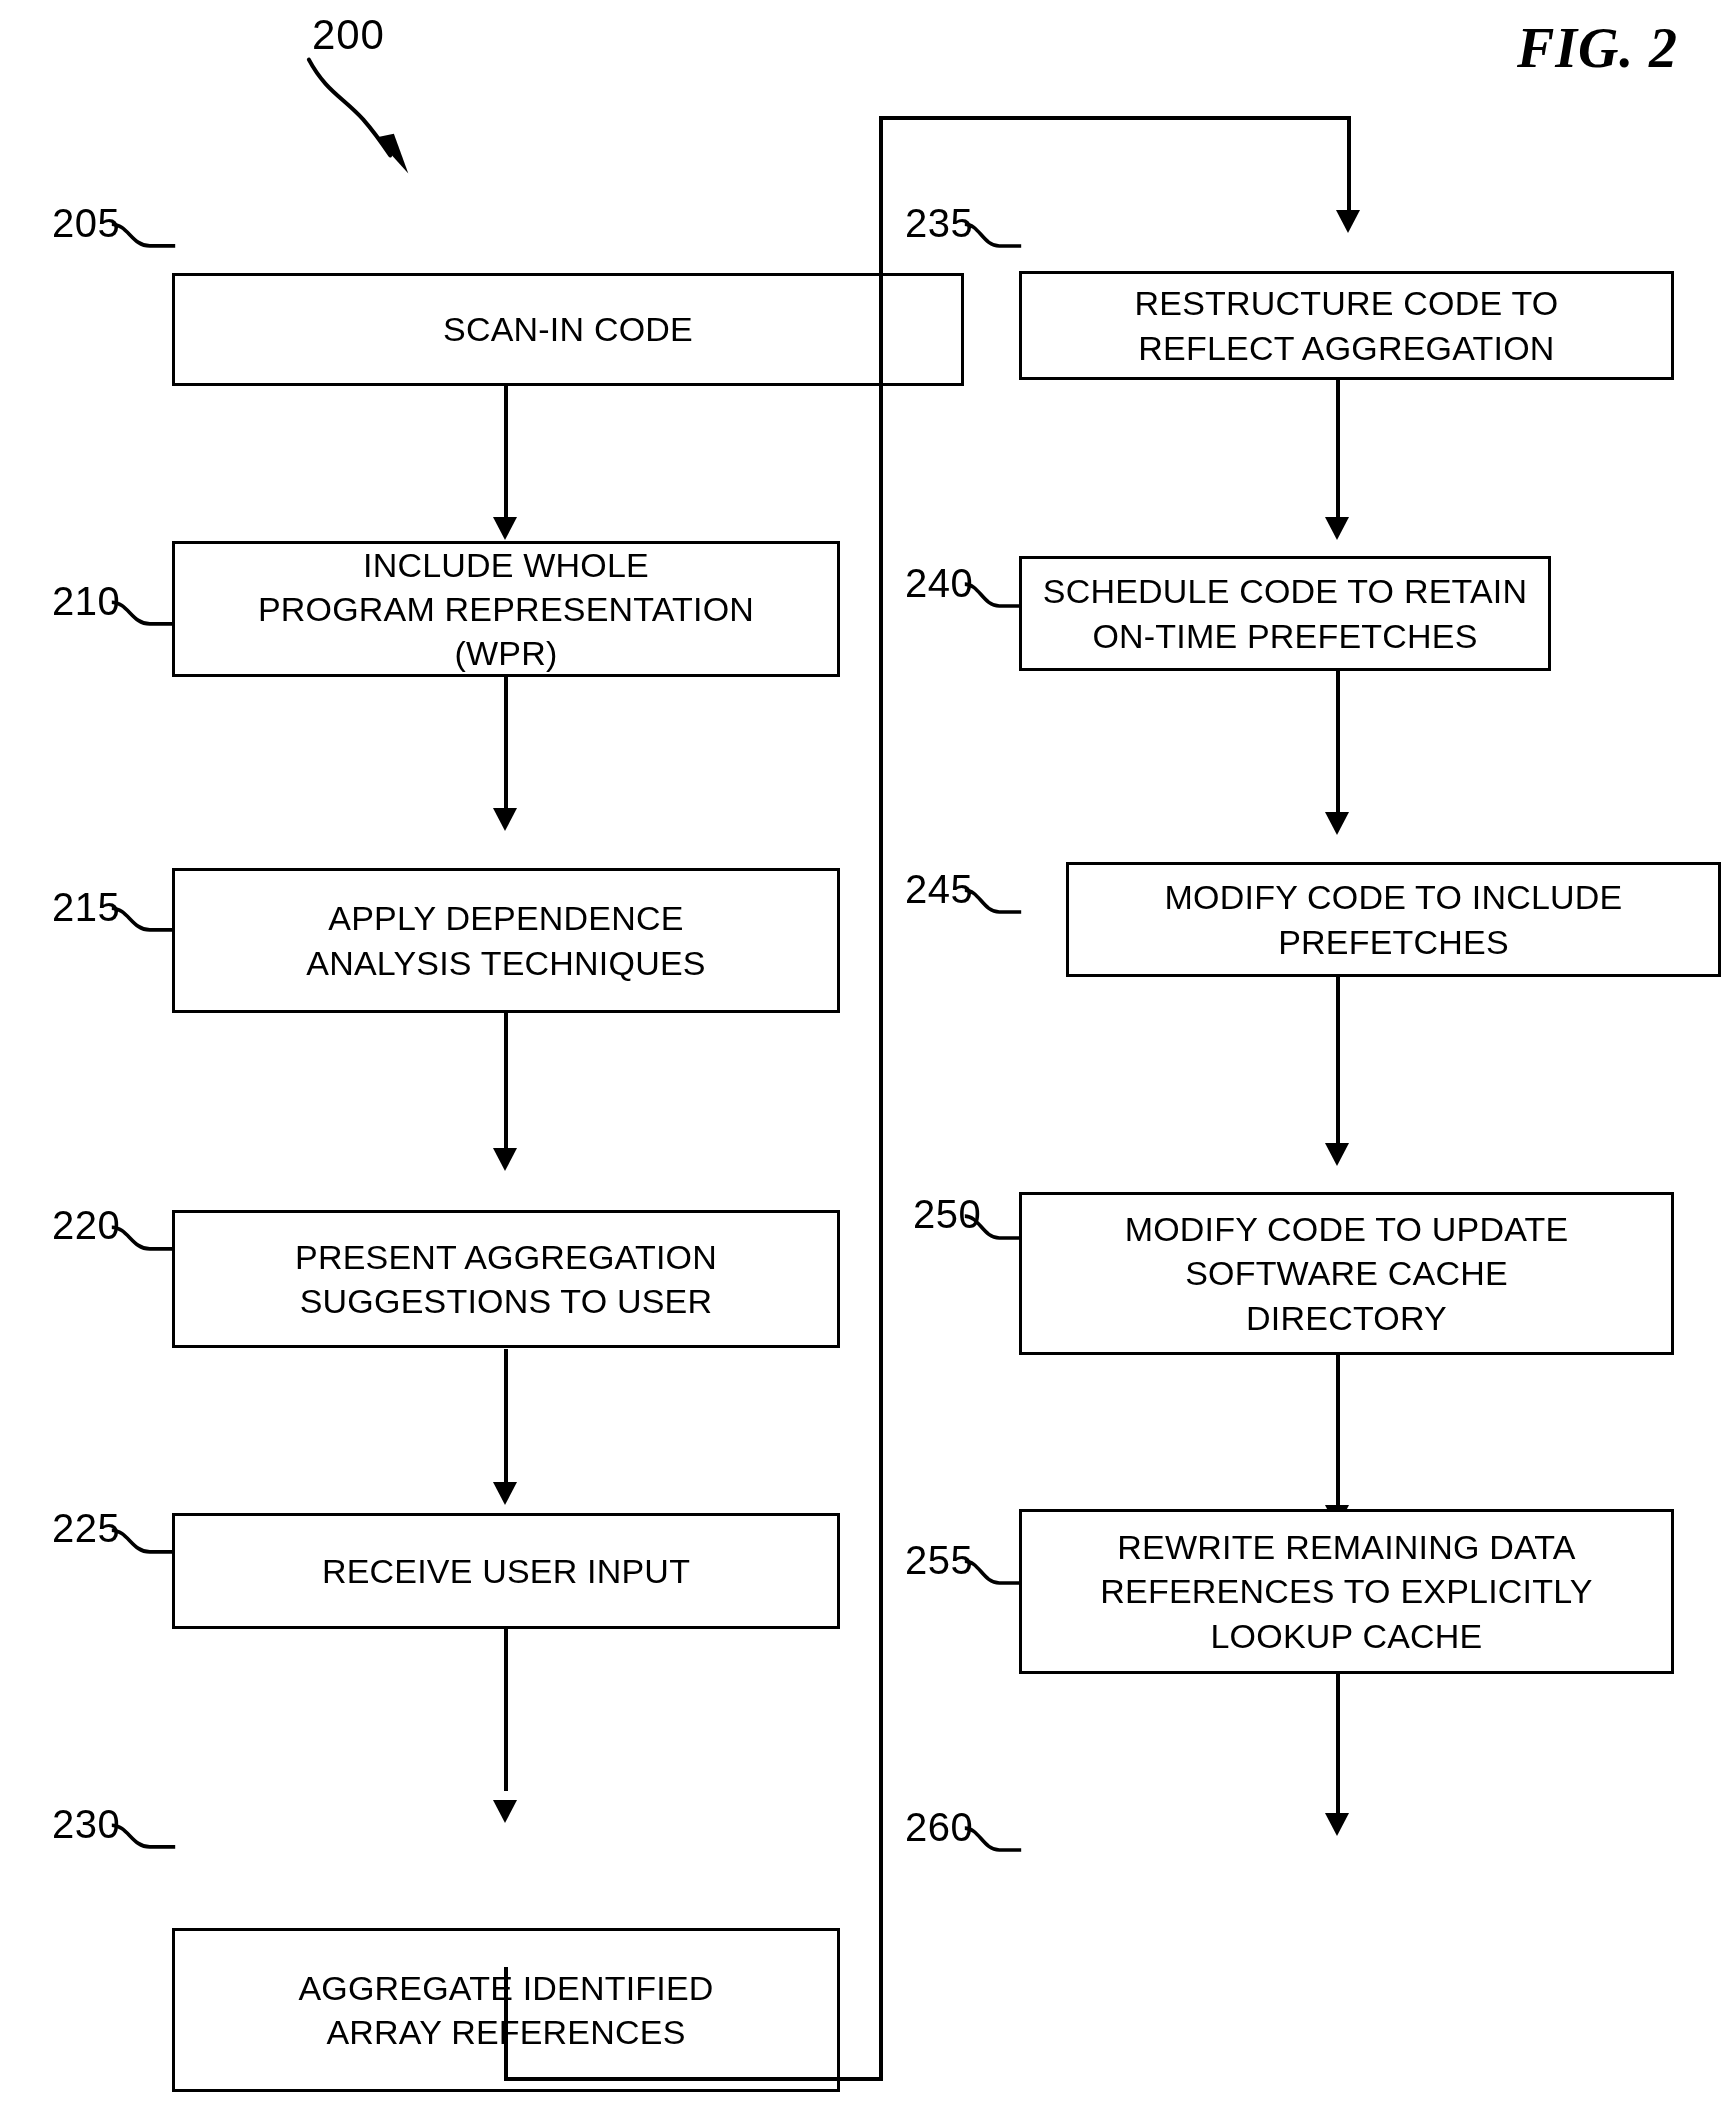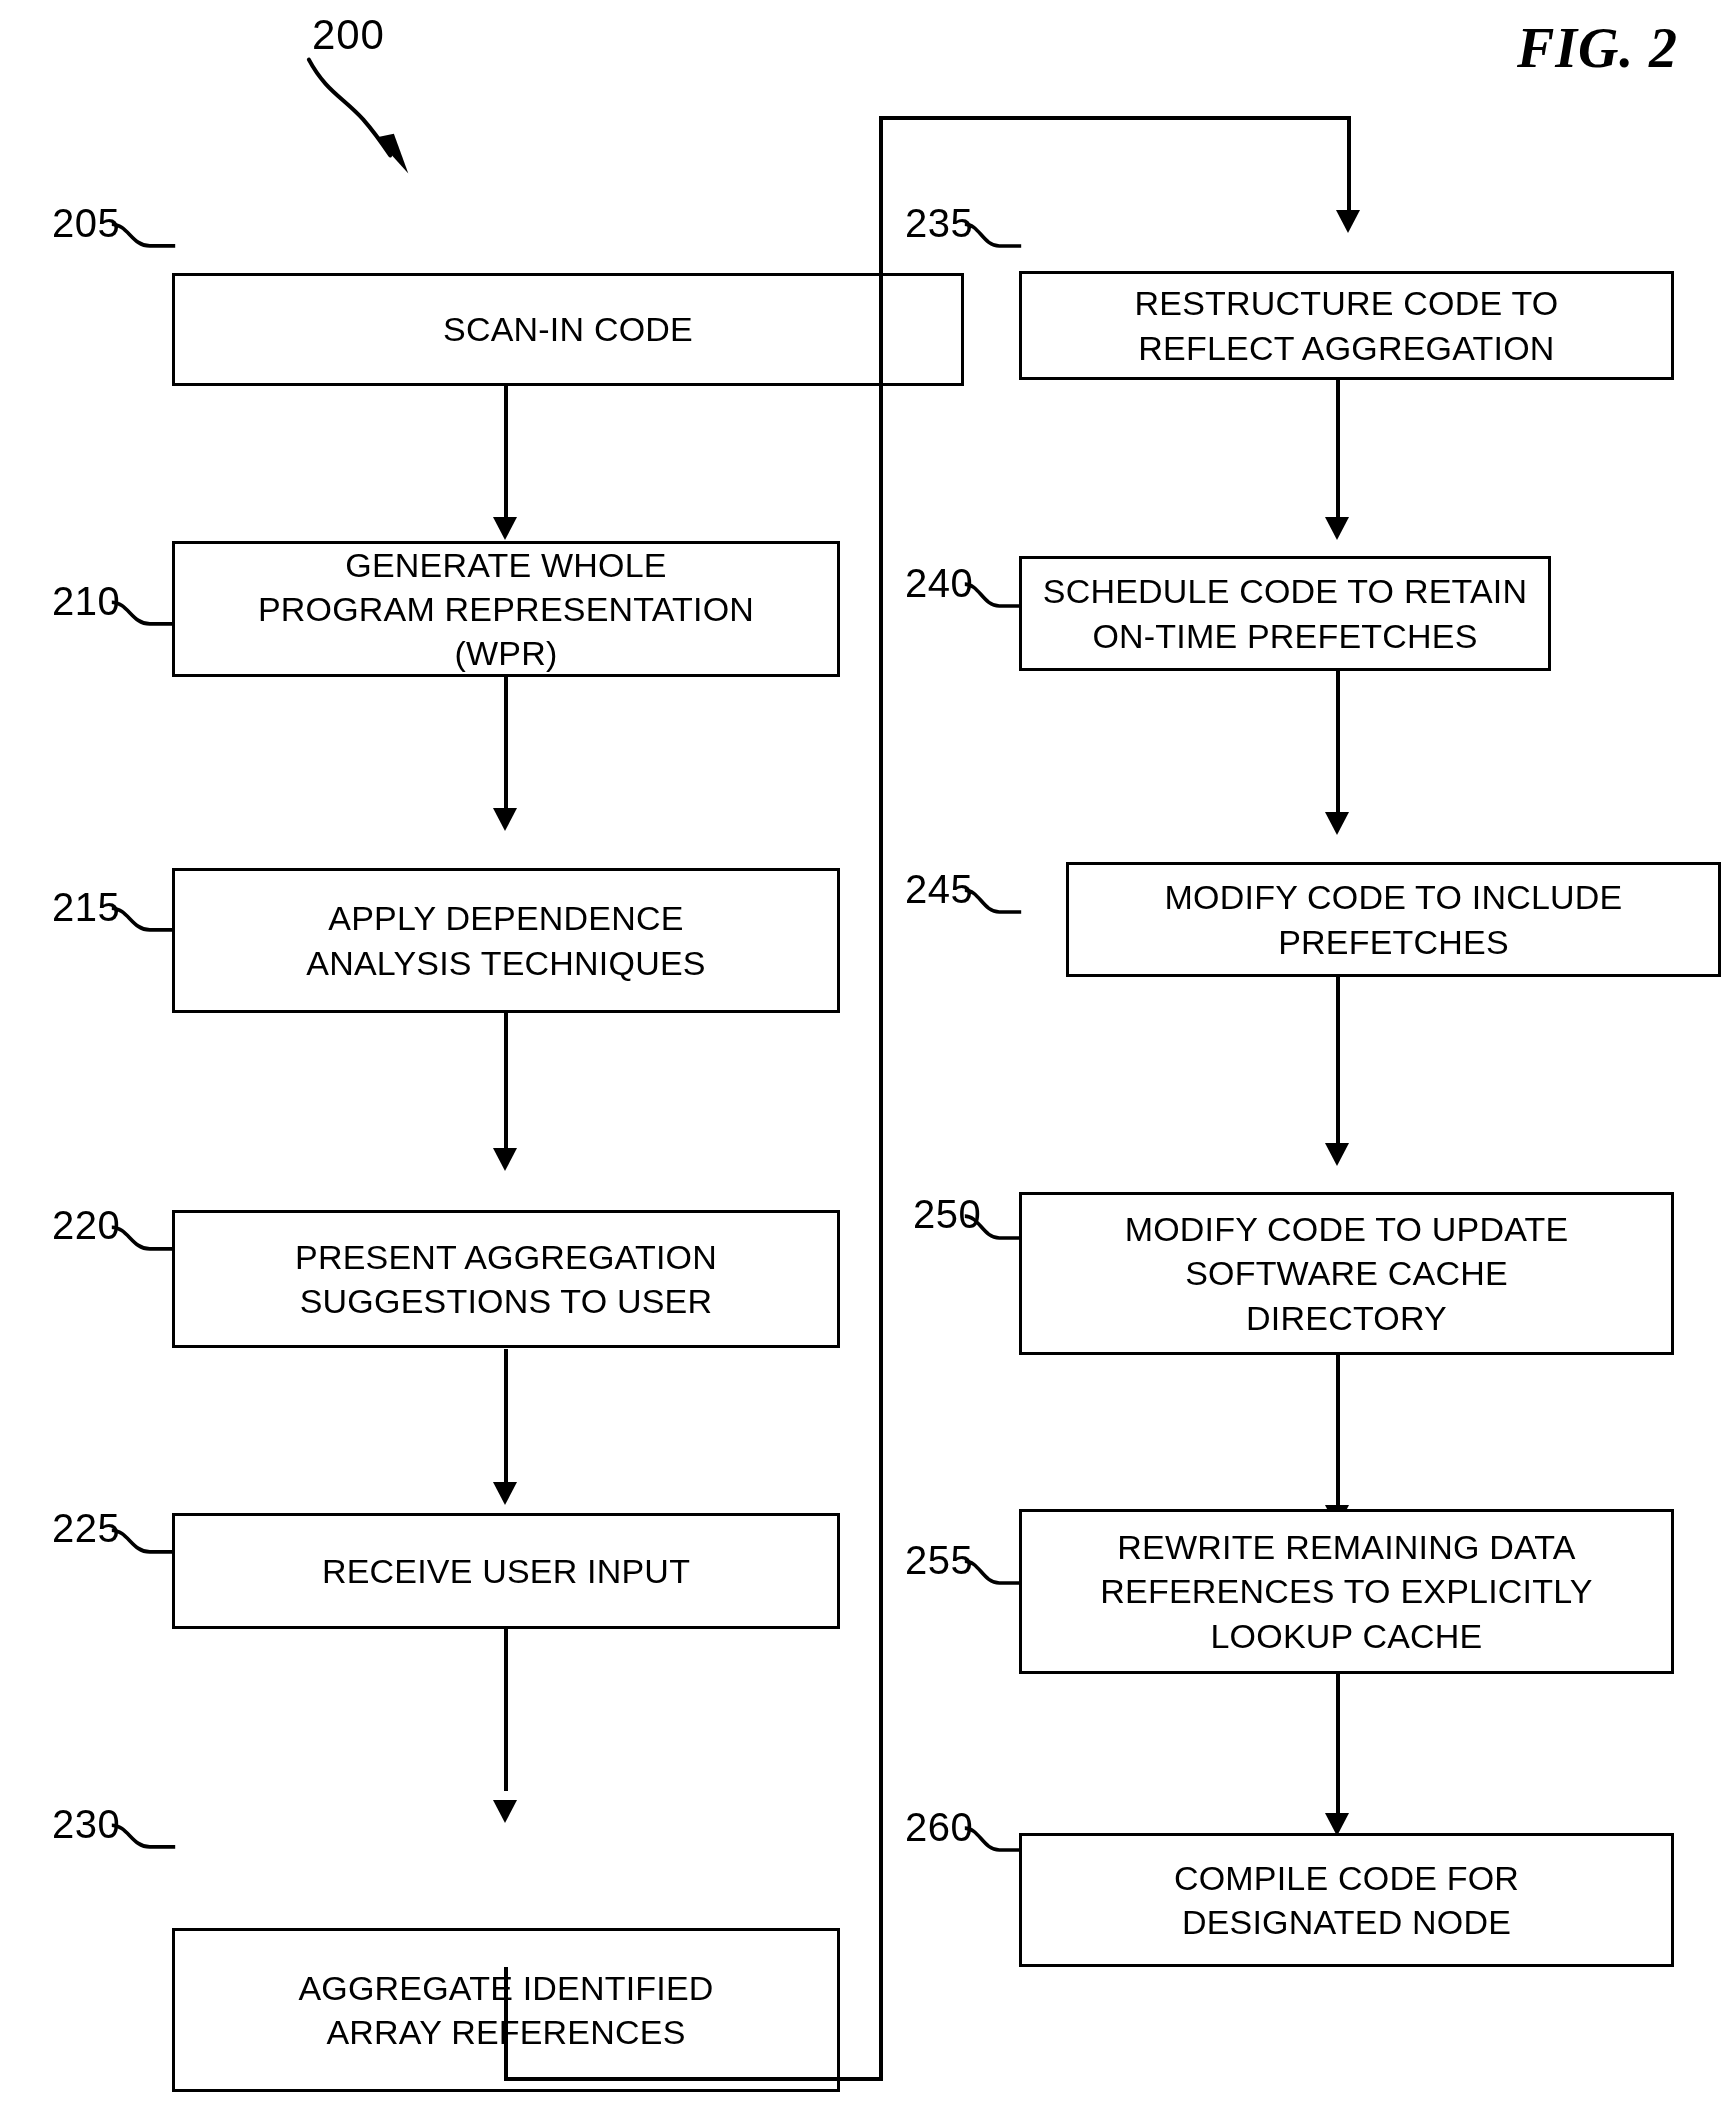--- a/index.html
+++ b/index.html
@@ -111,21 +111,21 @@
     <div class="btext">SCAN-IN CODE</div>
   </div>
   <div class="vline" style="left:504px; top:386px; height:147px;"></div>
   <div class="arrowhead" style="left:493px; top:517px;"></div>
 
   <div class="refnum" style="left:52px; top:579px;">210</div>
   <svg class="leader" style="left:110px; top:593px;" width="67" height="51" viewBox="0 0 74 56">
     <path d="M 2 10 C 20 10, 24 34, 44 34 L 72 34" stroke="#000" stroke-width="4" fill="none"></path>
   </svg>
   <div class="pbox" style="left:172px; top:541px; width:668px; height:136px;">
-    <div class="btext">GENERATE WHOLE
+    <div class="btext">INCLUDE WHOLE
 PROGRAM REPRESENTATION
 (WPR)</div>
   </div>
   <div class="vline" style="left:504px; top:677px; height:146px;"></div>
   <div class="arrowhead" style="left:493px; top:808px;"></div>
 
   <div class="refnum" style="left:52px; top:885px;">215</div>
   <svg class="leader" style="left:110px; top:899px;" width="67" height="51" viewBox="0 0 74 56">
     <path d="M 2 10 C 20 10, 24 34, 44 34 L 72 34" stroke="#000" stroke-width="4" fill="none"></path>
   </svg>
@@ -227,19 +227,15 @@
 REFERENCES TO EXPLICITLY
 LOOKUP CACHE</div>
   </div>
   <div class="vline" style="left:1336px; top:1674px; height:154px;"></div>
   <div class="arrowhead" style="left:1325px; top:1813px;"></div>
 
   <div class="refnum" style="left:905px; top:1805px;">260</div>
   <svg class="leader" style="left:963px; top:1819px;" width="60" height="51" viewBox="0 0 66 56">
     <path d="M 2 10 C 18 10, 22 34, 40 34 L 64 34" stroke="#000" stroke-width="4" fill="none"></path>
   </svg>
-  <div class="pbox" style="left:1019px; top:1833px; width:655px; height:134px;">
-    <div class="btext">COMPILE CODE FOR
-DESIGNATED NODE</div>
-  </div>
 
 </div>
 
 
 </body></html>

